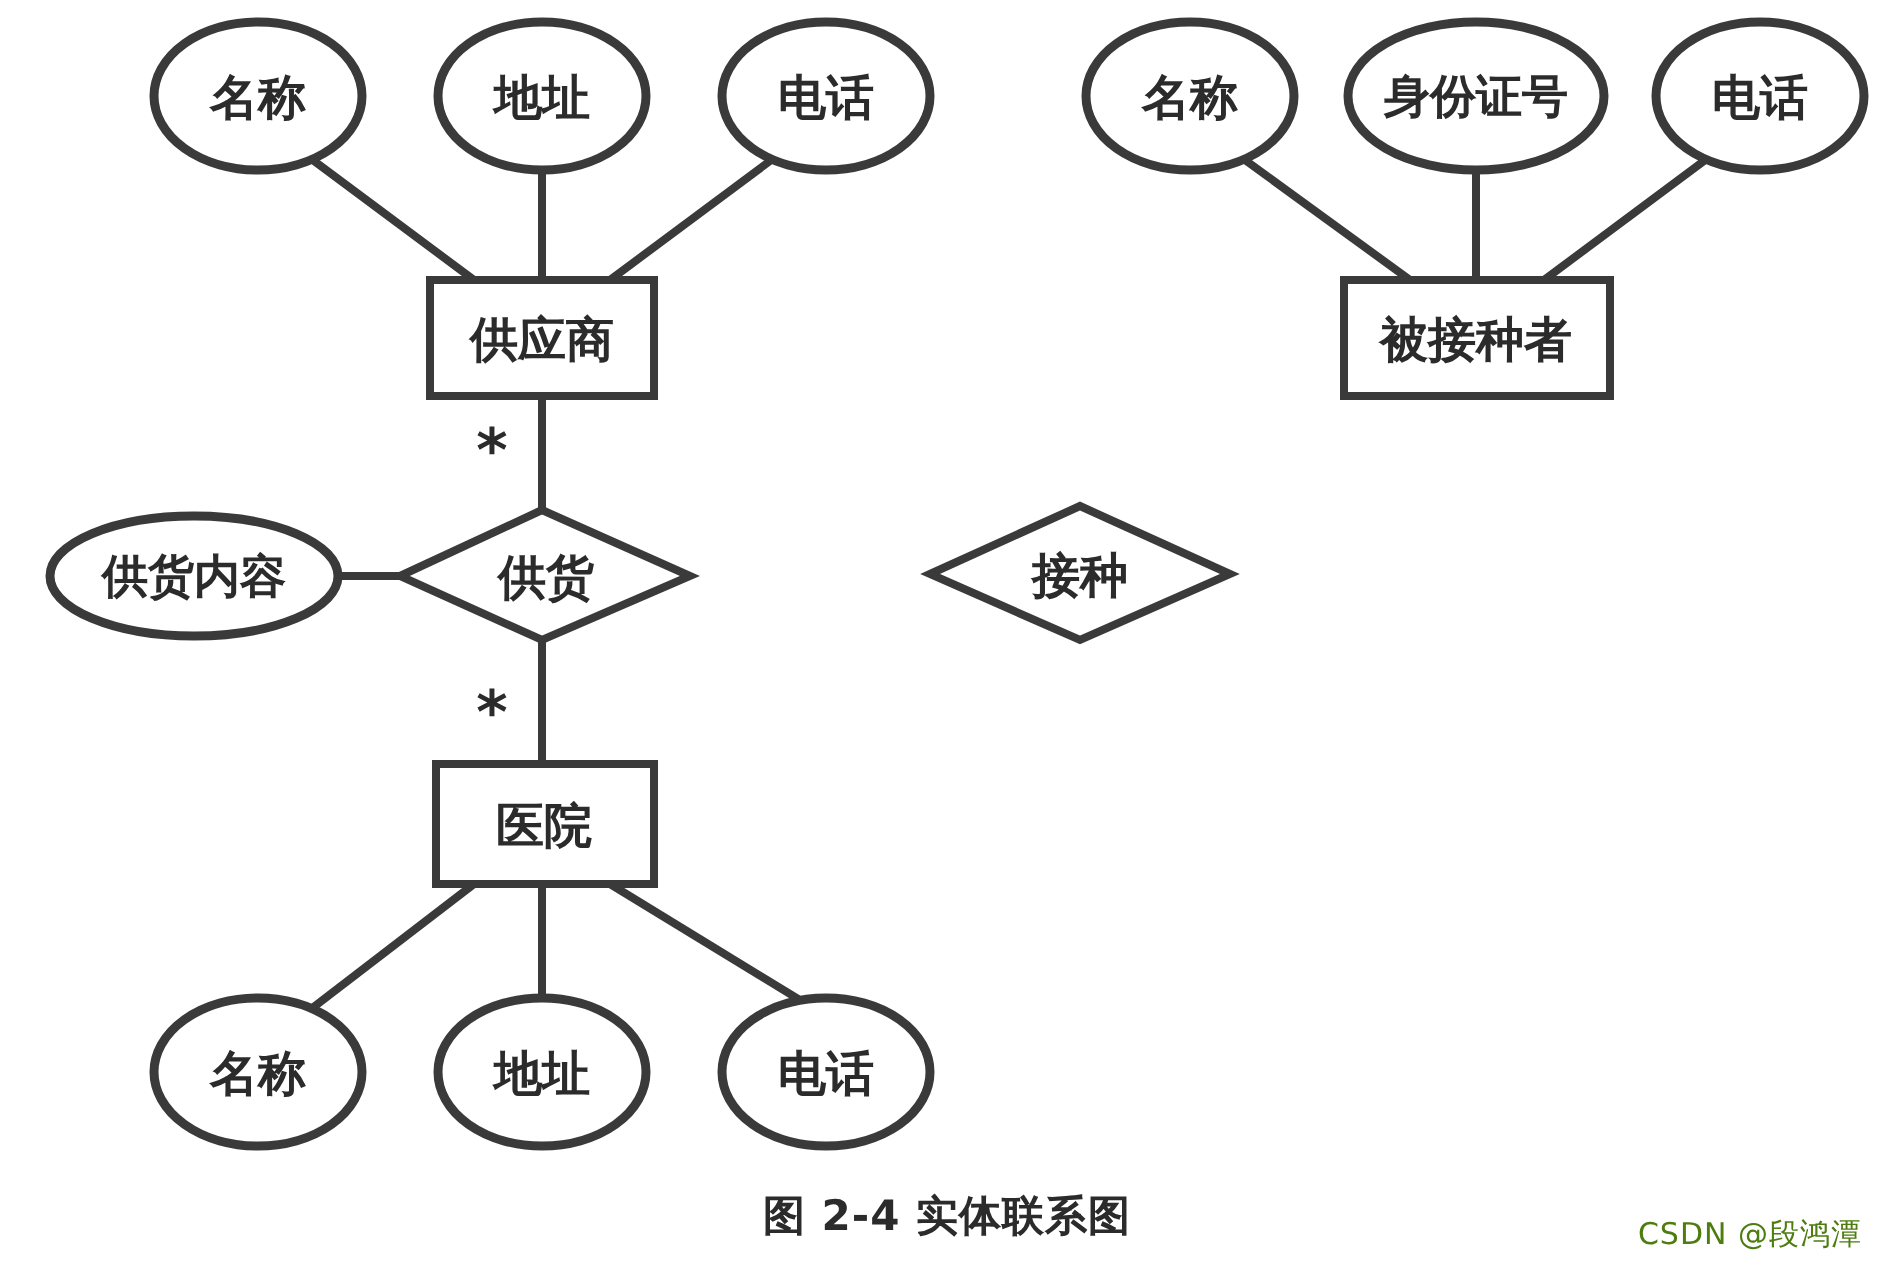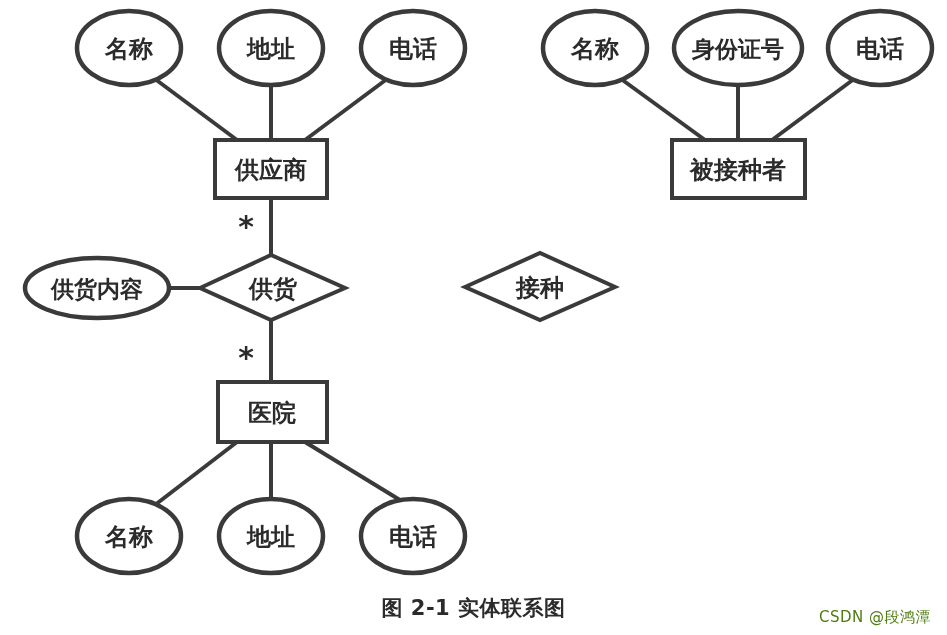--- a/index.html
+++ b/index.html
@@ -180,17 +180,17 @@
       <ellipse class="ellipse-outline" cx="271" cy="536" rx="52" ry="37"></ellipse>
       <text class="node-label" x="271" y="537">地址</text>
     </g>
     <g>
       <ellipse class="ellipse-outline" cx="413" cy="536" rx="52" ry="37"></ellipse>
       <text class="node-label" x="413" y="537">电话</text>
     </g>
 
   </svg>
 
-  <div class="figure-caption">图 2-1  实体联系图</div>
+  <div class="figure-caption">图 2-4  实体联系图</div>
 
   <div class="watermark">CSDN @段鸿潭</div>
 
 </div>
 
 </body></html>

